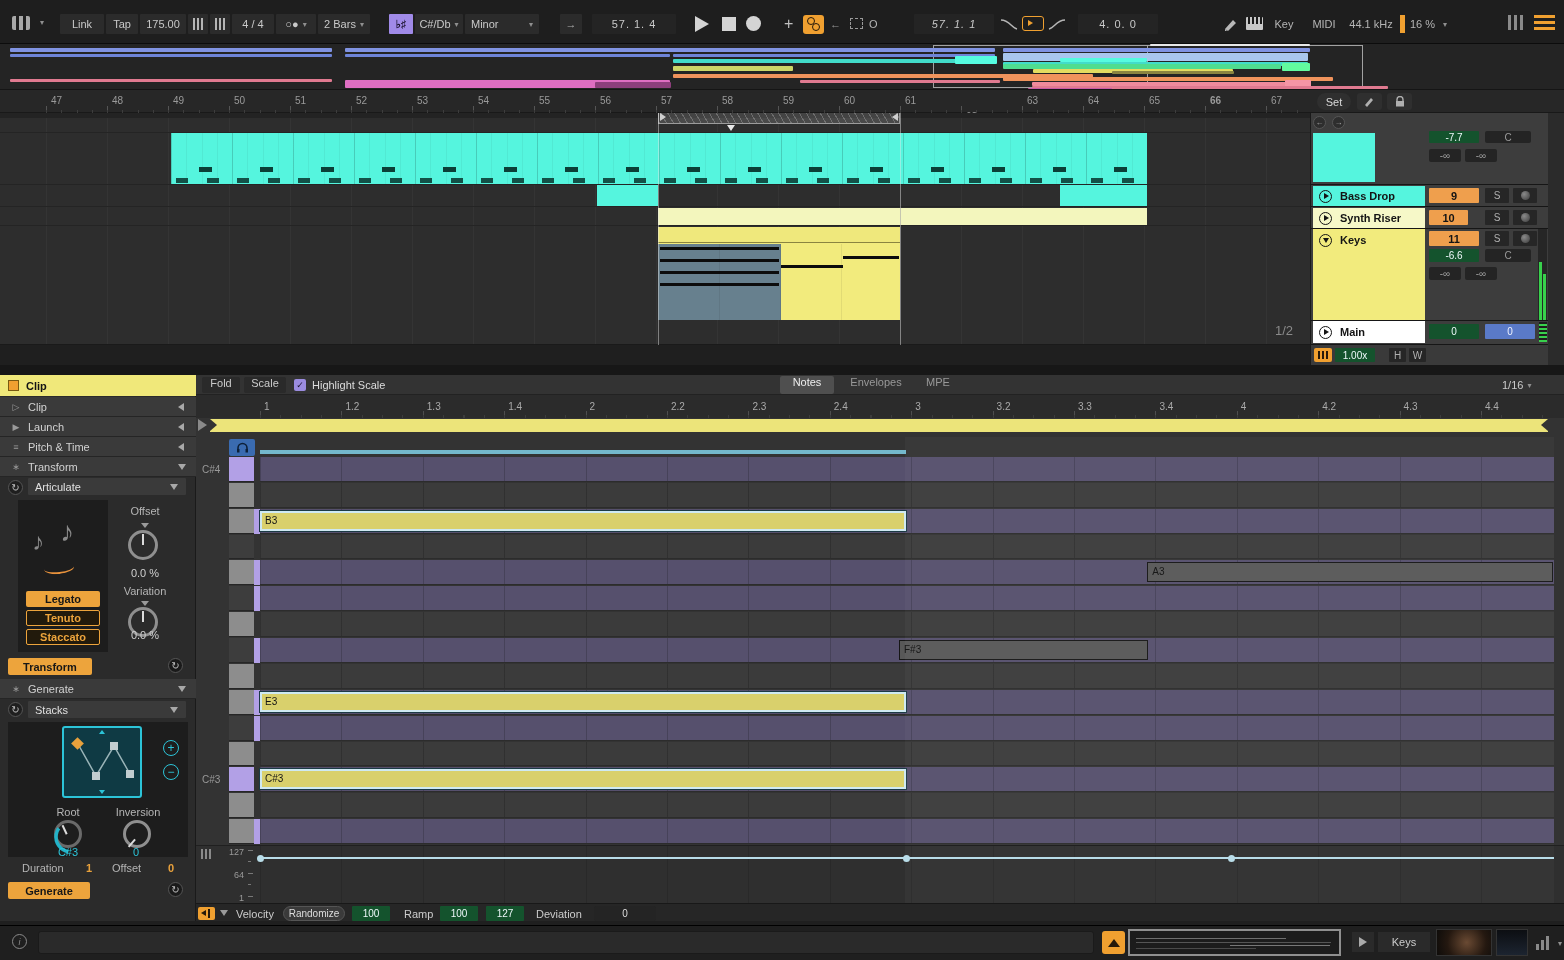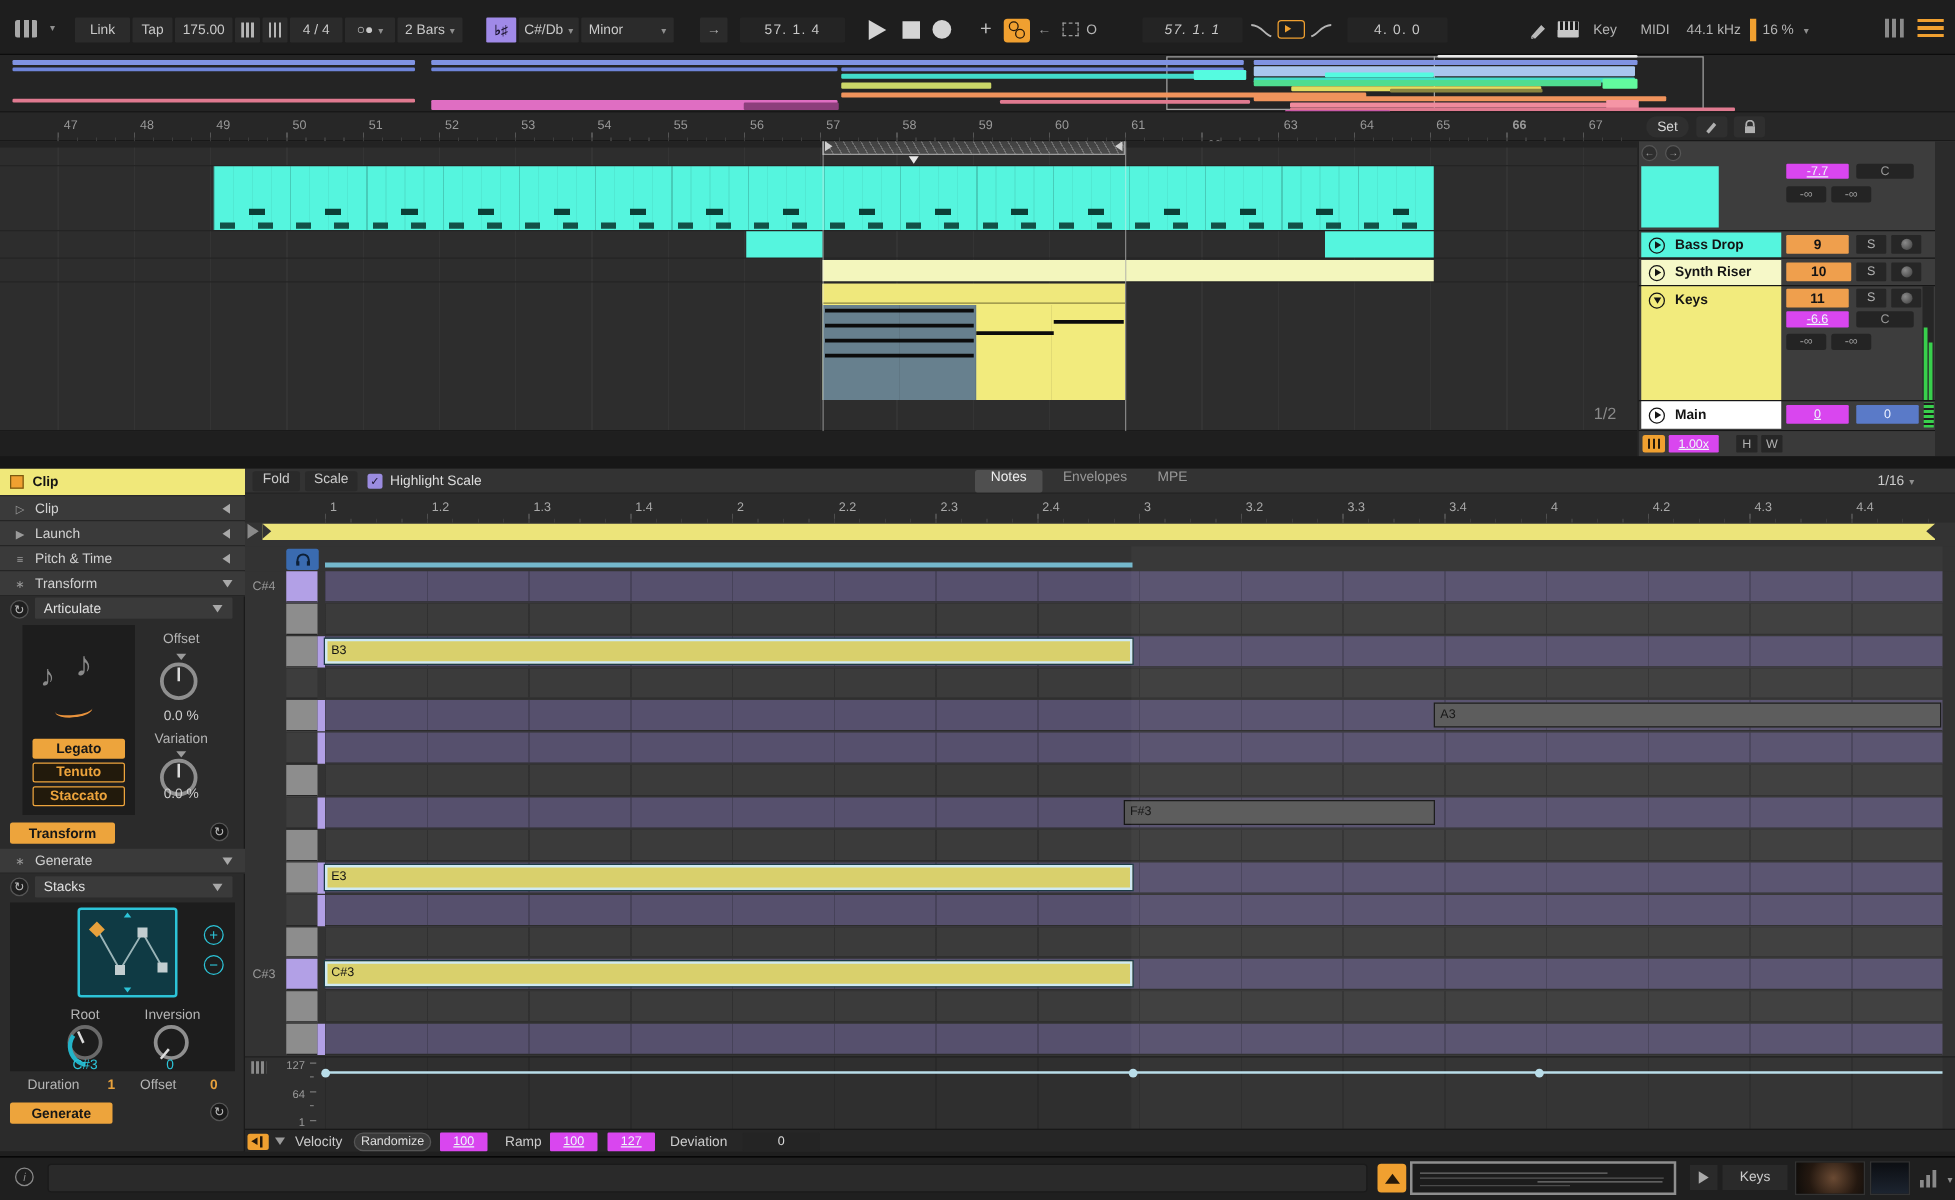--- a/index.html
+++ b/index.html
@@ -18,21 +18,21 @@
   .ddown .txt{margin-left:7px;color:#e0e0e0;font-size:11px;}
   .reseti{position:absolute;width:15px;height:15px;border-radius:50%;background:#1f1f1f;border:1px solid #555;color:#bbb;font-size:10px;display:flex;align-items:center;justify-content:center;}
   .knob{position:absolute;border-radius:50%;border:3px solid #8f8f8f;}
   .needle{position:absolute;left:50%;top:1px;width:2px;height:11px;background:#dcdcdc;margin-left:-1px;transform-origin:1px 13px;}
   .klabel{position:absolute;color:#b5b5b5;font-size:11px;text-align:center;}
   .kvalue{position:absolute;color:#cfcfcf;font-size:11px;text-align:center;}
   .obtn{position:absolute;background:#eda43c;color:#171717;font-weight:700;font-size:11px;display:flex;align-items:center;justify-content:center;border-radius:2px;}
   .obtn-o{position:absolute;background:#221a0c;color:#eda43c;font-weight:700;font-size:11px;display:flex;align-items:center;justify-content:center;border:1px solid #eda43c;border-radius:2px;}
   .numbox{position:absolute;background:#ef9f4d;color:#141414;font-weight:700;display:flex;align-items:center;justify-content:center;font-size:11px;border-radius:1px;}
   .sbox{position:absolute;background:#262626;color:#b0b0b0;display:flex;align-items:center;justify-content:center;font-size:10px;border-radius:1px;}
-  .tealbox{position:absolute;background:#d946ef;color:#eef8fa;display:flex;align-items:center;justify-content:center;font-size:10px;border-radius:1px;text-decoration:underline;}
+  .tealbox{position:absolute;background:#14532d;color:#eef8fa;display:flex;align-items:center;justify-content:center;font-size:10px;border-radius:1px;}
   .bluebox{position:absolute;background:#5a7ac8;color:#eef2ff;display:flex;align-items:center;justify-content:center;font-size:10px;border-radius:1px;}
   .sendbox{position:absolute;background:#242424;color:#9a9a9a;display:flex;align-items:center;justify-content:center;font-size:10px;border-radius:2px;}
   .trk-name{position:absolute;display:flex;align-items:center;color:#141414;font-weight:600;font-size:11px;}
   .pcircle{width:13px;height:13px;border-radius:50%;border:1.3px solid #141414;display:flex;align-items:center;justify-content:center;margin:0 8px 0 6px;flex:none;}
   .ptri{width:0;height:0;border-top:3.5px solid transparent;border-bottom:3.5px solid transparent;border-left:5px solid #141414;margin-left:1px;}
   .dtri{width:0;height:0;border-left:3.5px solid transparent;border-right:3.5px solid transparent;border-top:5px solid #141414;}
   .vtick{position:absolute;width:5px;height:1px;background:#787878;}
   .tab{position:absolute;display:flex;justify-content:center;font-size:11px;border-radius:2px;}
   svg{display:block;}
 </style>
@@ -284,21 +284,21 @@
         <span style="width:9px;height:9px;border-radius:50%;background:radial-gradient(circle at 35% 35%,#8a8a8a,#3a3a3a);"></span>
       </div>
     <div class="abs" style="left:0;top:93px;width:254px;height:1px;background:#161616;"></div>
 
     <div class="trk-name" style="left:2px;top:95px;width:112px;height:20px;background:#f6f8c8;">
       <span class="pcircle">
           <span class="ptri"></span>
         </span>
       <span>Synth Riser</span>
     </div>
-    <div class="numbox" style="left:118px;top:97px;width:52px;height:15px;">
+    <div class="numbox" style="left:118px;top:97px;width:39px;height:15px;">
         <span>10</span>
       </div>
     <div class="sbox" style="left:174px;top:97px;width:24px;height:15px;">
         <span>S</span>
       </div>
     <div class="sbox" style="left:202px;top:97px;width:24px;height:15px;">
         <span style="width:9px;height:9px;border-radius:50%;background:radial-gradient(circle at 35% 35%,#8a8a8a,#3a3a3a);"></span>
       </div>
     <div class="abs" style="left:0;top:115px;width:254px;height:1px;background:#161616;"></div>
 

